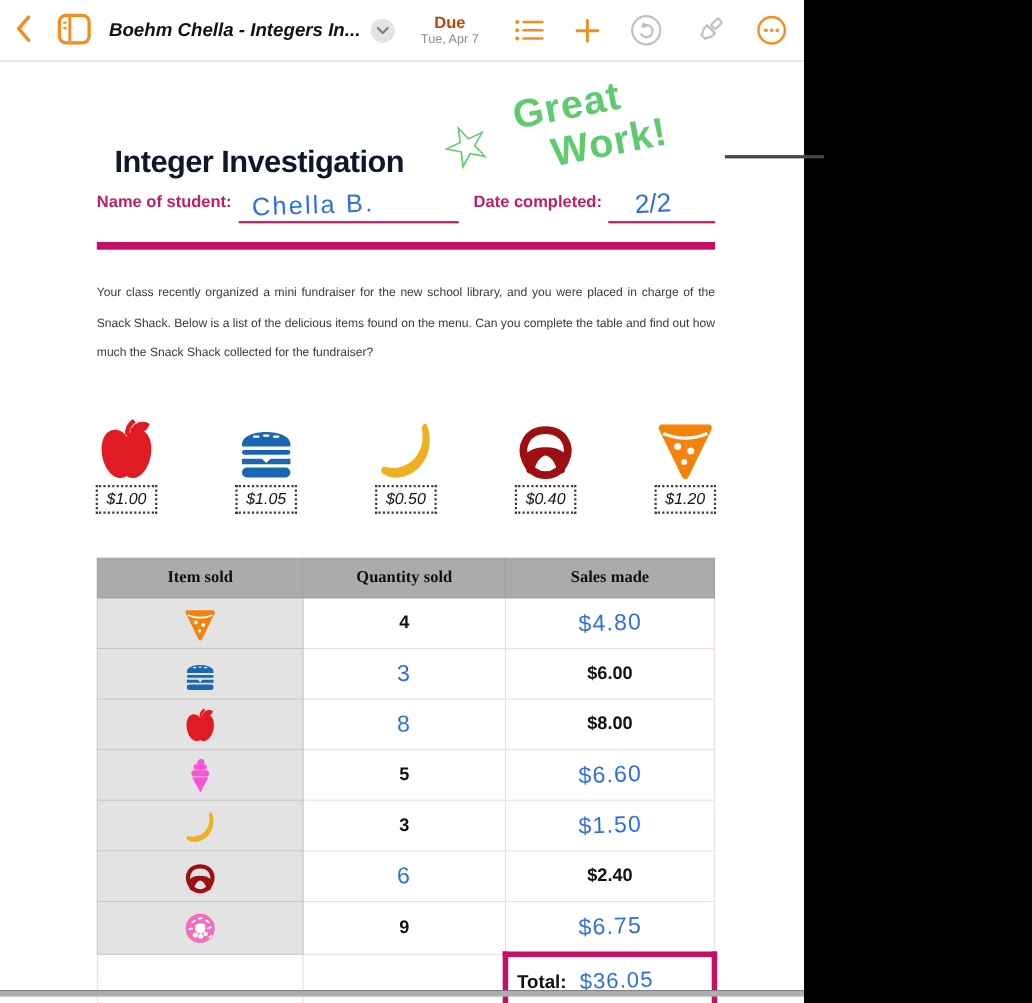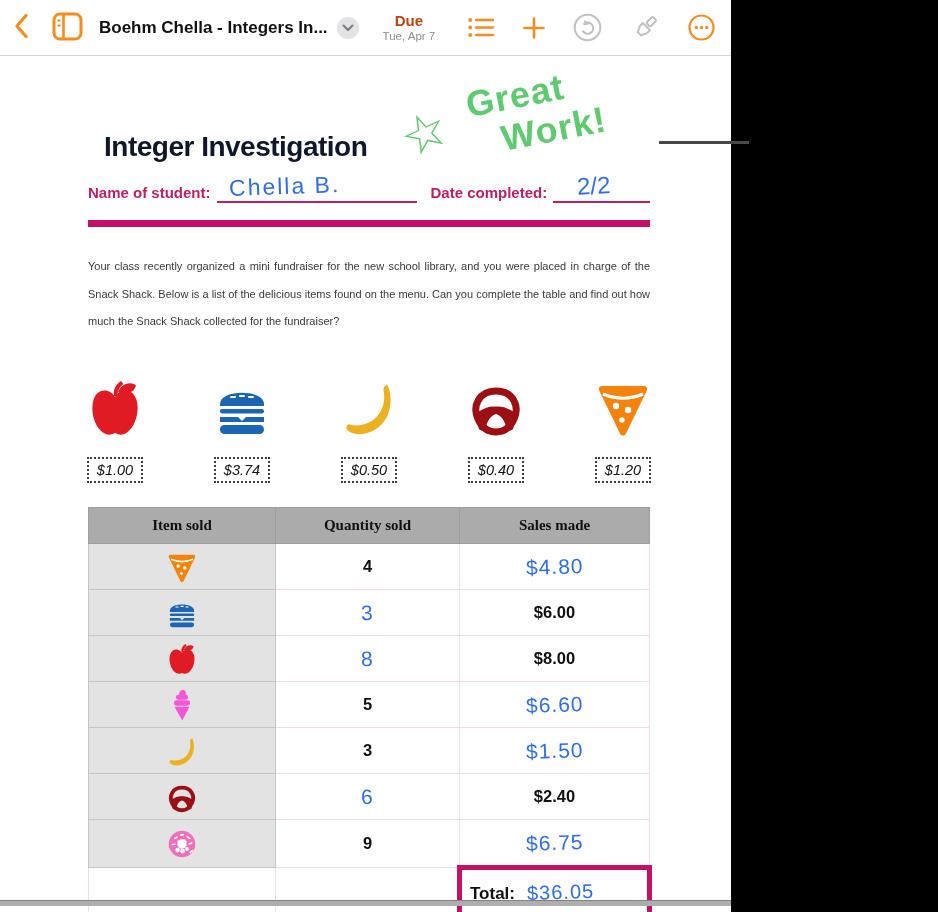--- a/index.html
+++ b/index.html
@@ -14,21 +14,21 @@
   .toolbar{
     position:absolute;left:0;top:0;width:731px;height:56px;background:#fff;
     border-bottom:1px solid #d4d4d6;display:flex;align-items:center;
     padding:0 14px;box-sizing:border-box;
   }
   .tb-btn{background:none;border:none;padding:0;margin:0;cursor:pointer;
     display:flex;align-items:center;justify-content:center;}
   .back-btn{margin-right:24px;}
   .sidebar-btn{margin-right:16px;}
   .title-group{display:flex;align-items:center;cursor:pointer;}
-  .doc-title{font-size:17px;font-weight:bold;color:#111;white-space:nowrap;}
+  .doc-title{font-size:17px;font-weight:bold;color:#111;white-space:nowrap;font-style:italic;}
   .chev-circle{width:22px;height:22px;border-radius:50%;background:#e3e3e6;
     display:flex;align-items:center;justify-content:center;margin-left:9px;}
   .due{margin-left:24px;text-align:center;line-height:1.15;}
   .due-label{font-size:15px;font-weight:bold;color:#c2410c;}
   .due-date{font-size:11.5px;color:#8e8e93;}
   .tb-spacer{flex:1;}
   .right-icons{display:flex;align-items:center;gap:28px;padding-right:2px;}
 
   
   .canvas{position:absolute;left:0;top:57px;width:731px;height:849px;background:#fff;}
@@ -37,41 +37,41 @@
     transform:rotate(-11deg);color:#5ecb6f;font-weight:bold;pointer-events:none;}
   .annotation .star{position:absolute;left:14px;top:30px;font-size:52px;
     font-weight:normal;transform:rotate(-14deg);line-height:1;}
   .annotation .line1{position:absolute;left:84px;top:16px;font-size:36px;letter-spacing:1px;}
   .annotation .line2{position:absolute;left:112px;top:56px;font-size:36px;letter-spacing:1px;}
 
   .ws-title{position:absolute;left:104px;top:74px;margin:0;font-size:28px;
     font-weight:800;letter-spacing:-0.5px;color:#0f172a;}
 
   .fields-row{position:absolute;left:88px;top:118px;width:562px;display:flex;
-    align-items:flex-end;}
+    }
   .field-label{font-size:15px;font-weight:600;color:#c01d63;white-space:nowrap;
     padding-bottom:2px;}
   .field-line{position:relative;border-bottom:2px solid #c01d63;height:26px;}
   .name-line{width:200px;margin-left:6px;}
   .date-line{flex:1;margin-left:6px;}
   .date-label{margin-left:14px;}
   .hw{color:#2e6fe8;font-weight:400;}
   .hw-name{position:absolute;left:12px;bottom:1px;font-size:23px;transform:rotate(-2deg);letter-spacing:2px;white-space:nowrap;}
   .hw-date{position:absolute;left:24px;bottom:1px;font-size:24px;transform:rotate(-3deg);white-space:nowrap;}
 
   .rule{position:absolute;left:88px;top:163px;width:562px;height:7px;background:#c5106a;}
 
   .intro{position:absolute;left:88px;top:196px;width:562px;margin:0;
     font-size:11px;line-height:27.5px;color:#3a3a3a;text-align:justify;}
 
   .menu-row{position:absolute;left:86px;top:322px;width:566px;display:flex;
     justify-content:space-between;}
   .menu-item{width:58px;display:flex;flex-direction:column;align-items:center;}
   .menu-item svg{width:54px;height:58px;}
-  .price-box{margin-top:20px;border:2px dotted #3c3c3c;padding:3px 0;width:52px;
+  .price-box{margin-top:4px;border:2px dotted #3c3c3c;padding:3px 0;width:52px;
     text-align:center;font-size:14.5px;font-style:italic;font-weight:500;color:#111;}
 
   
   .sales-table{position:absolute;left:88px;top:450px;width:561px;
     border-collapse:collapse;table-layout:fixed;}
   .sales-table col.c1{width:187px;} .sales-table col.c2{width:184px;} .sales-table col.c3{width:190px;}
   .sales-table th{background:#ababab;border:1px solid #9e9e9e;height:33px;
     font-size:15px;font-weight:bold;color:#101010;text-align:center;font-family:Liberation Serif, serif;}
   .sales-table td{height:43px;text-align:center;vertical-align:middle;}
   td.item-cell{background:#e3e3e3;border:1px solid #c6c6c6;}
@@ -269,21 +269,21 @@
             <use href="#icon-apple" xlink:href="#icon-apple"></use>
           </svg>
     <span class="price-box"><span class="price-value">$1.00</span></span>
   </div>
 
 
   <div class="menu-item">
     <svg>
             <use href="#icon-burger" xlink:href="#icon-burger"></use>
           </svg>
-    <span class="price-box"><span class="price-value">$3.74</span></span>
+    <span class="price-box"><span class="price-value">$1.05</span></span>
   </div>
 
   <div class="menu-item">
     <svg>
             <use href="#icon-banana" xlink:href="#icon-banana"></use>
           </svg>
     <span class="price-box"><span class="price-value">$0.50</span></span>
   </div>
 
 

